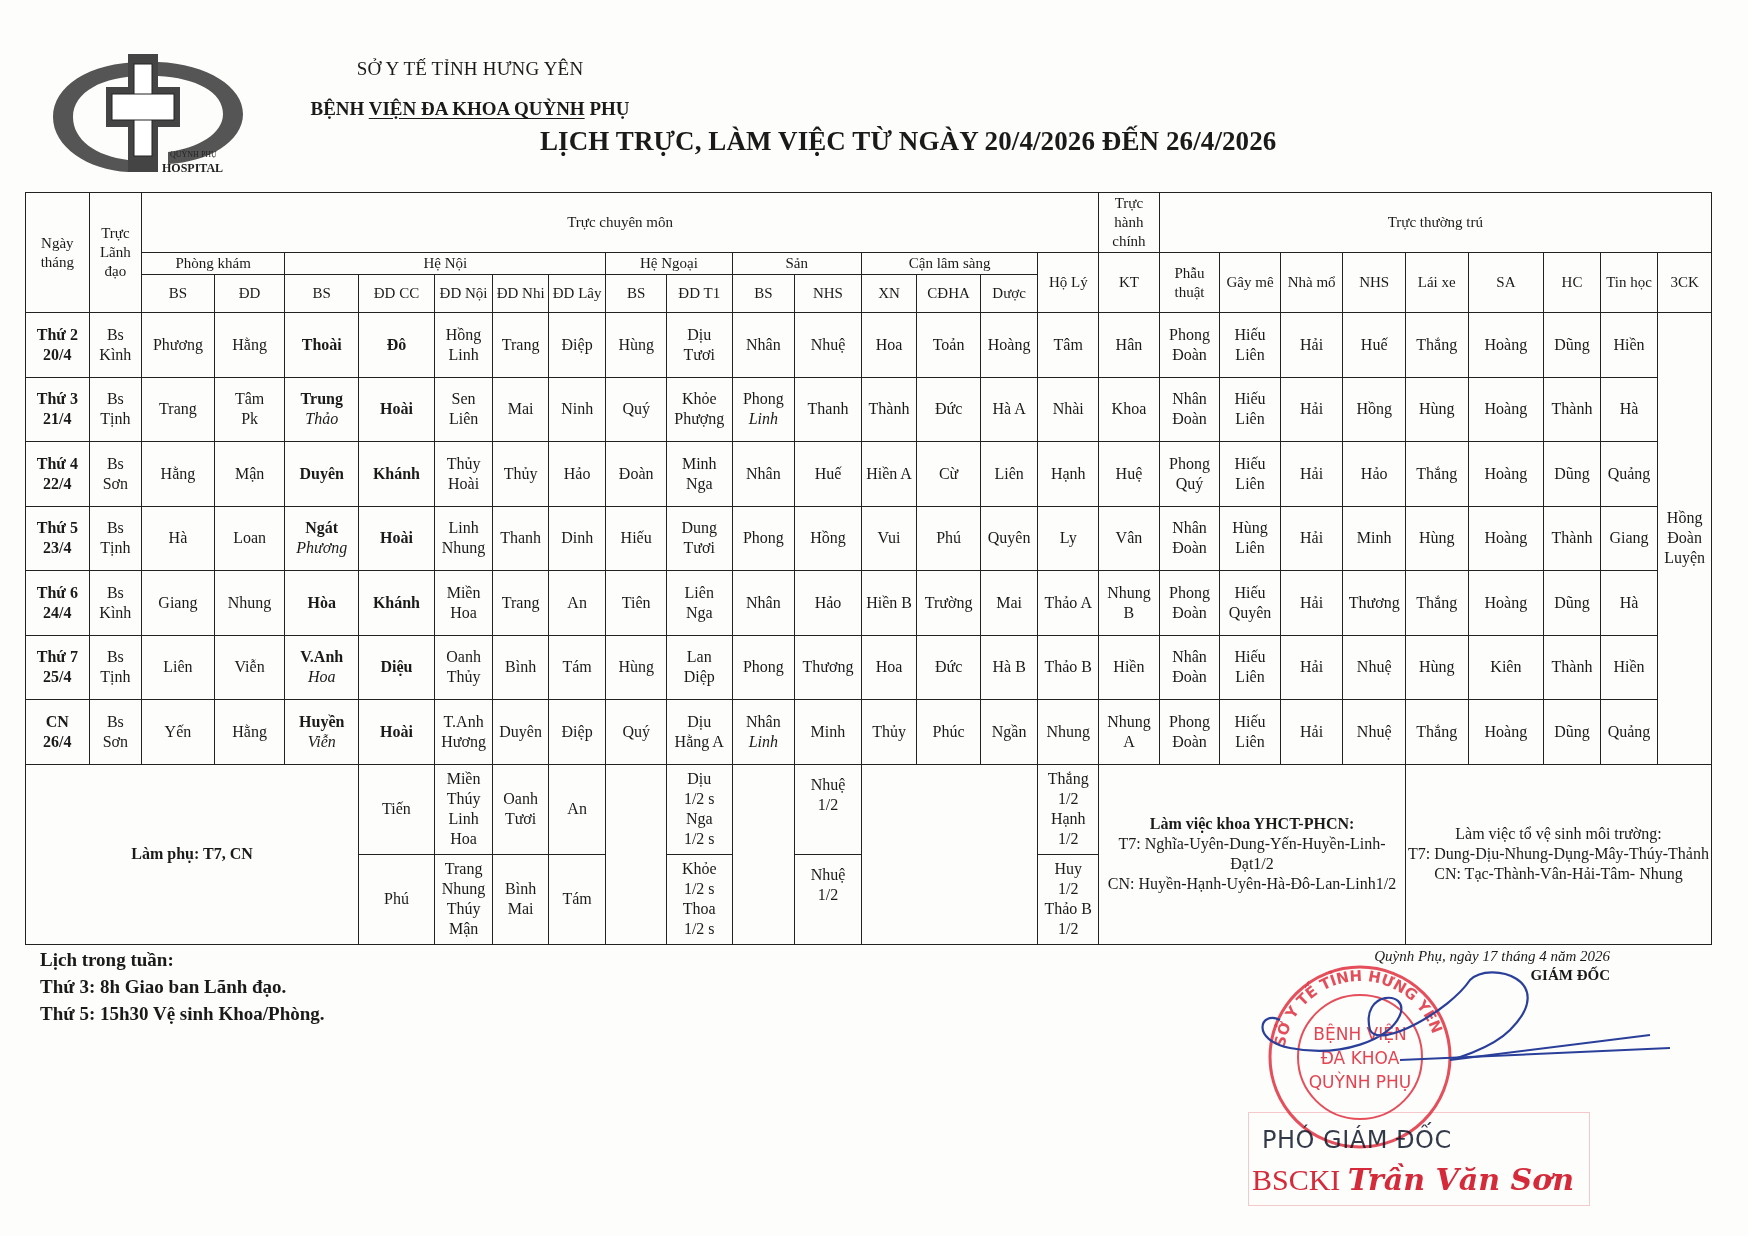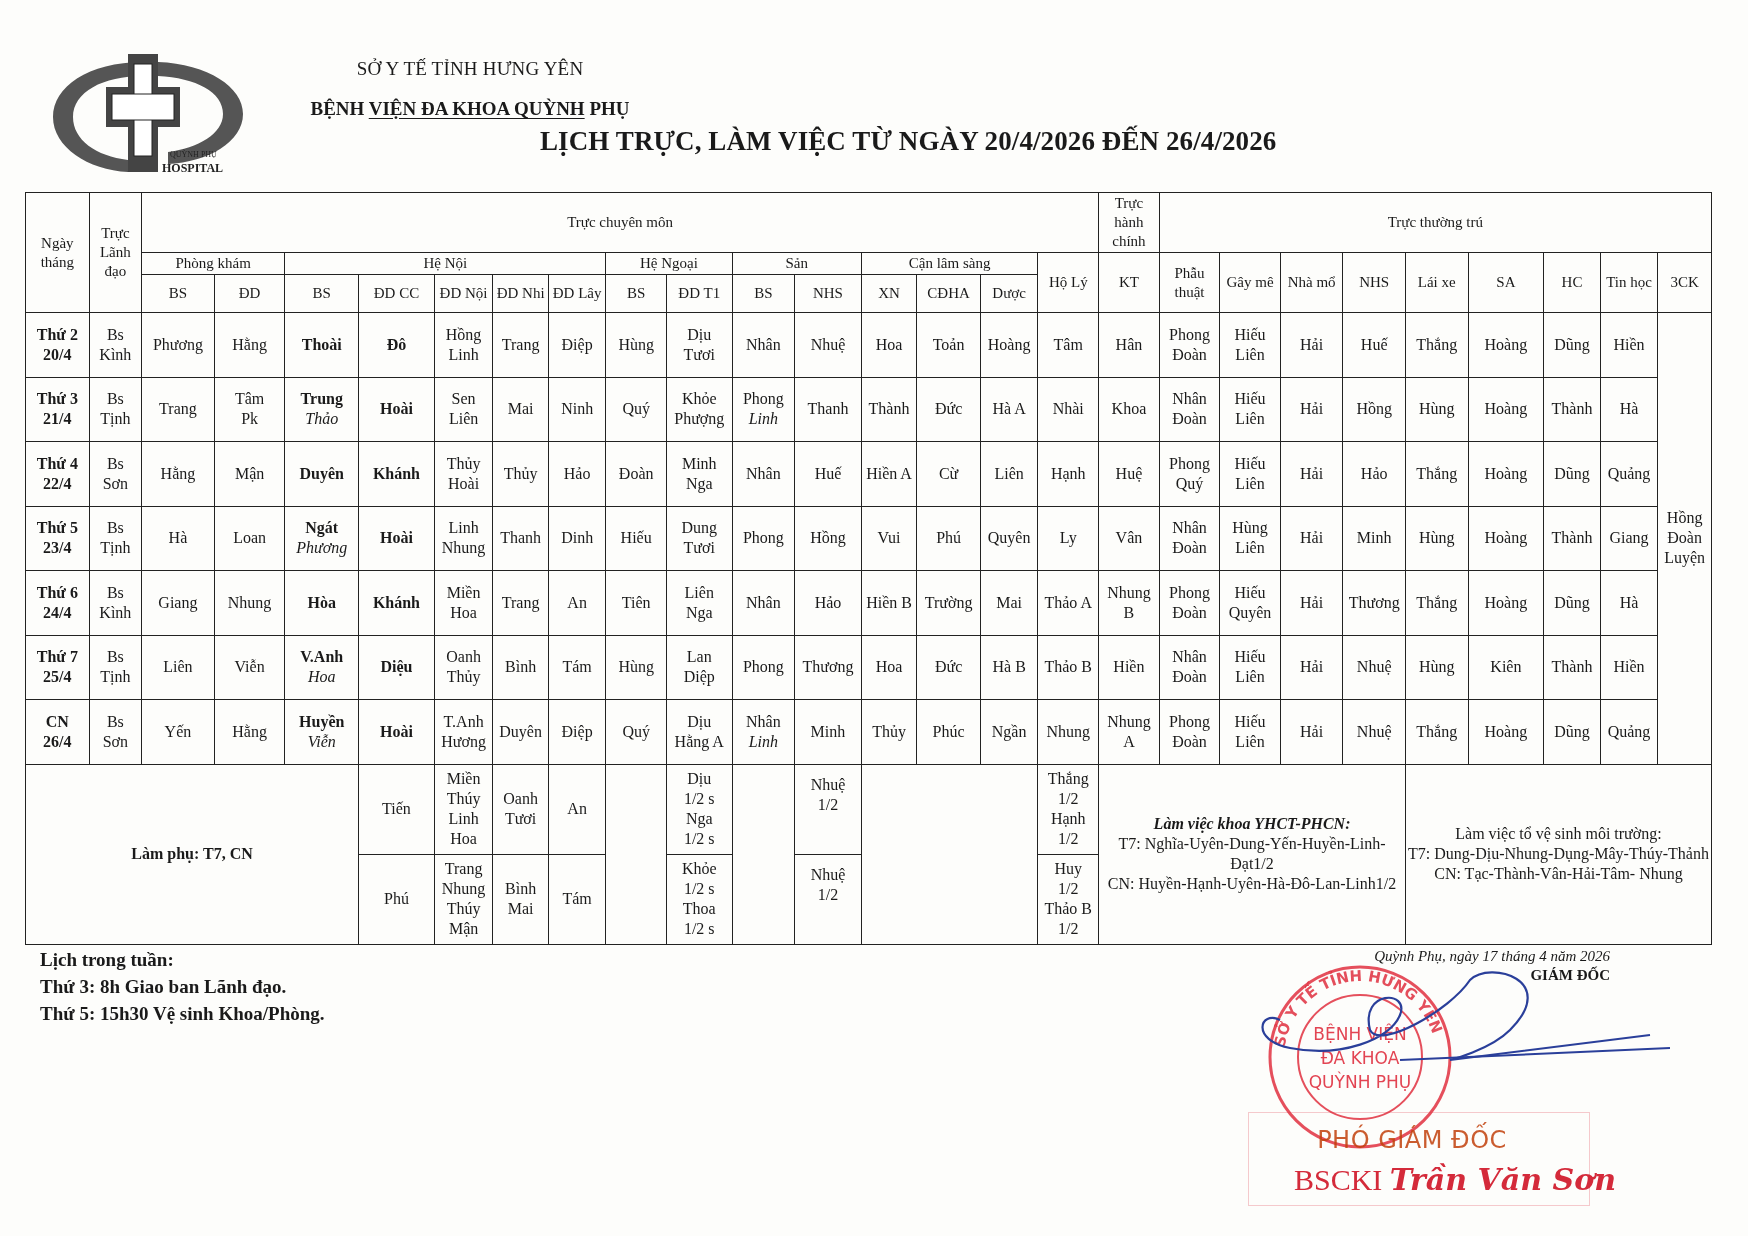--- a/index.html
+++ b/index.html
@@ -24,31 +24,31 @@
   table.sched th { font-weight: normal; font-size: 15px; line-height: 19px; }
   .b { font-weight: bold; }
   .i { font-style: italic; }
   .cell-line { display: block; }
   tr.h1 { height: 60px; }
   tr.h2 { height: 22px; }
   tr.h3 { height: 38px; }
   tr.day { height: 64.5px; }
   tr.extra { height: 90px; }
   td.box { font-size: 15.5px; line-height: 21px; }
-  td.box .hd { font-weight: bold; font-style: italic; }
+  td.box .hd { font-weight: bold; }
 
   .notes { position: absolute; left: 40px; top: 946px; font-size: 19px; font-weight: bold; line-height: 27px; }
   .sign { position: absolute; left: 1250px; top: 948px; width: 360px; text-align: right; }
   .sign .place { font-style: italic; font-size: 15px; }
   .sign .role { font-weight: bold; font-size: 15px; margin-top: 2px; }
   .stamp { position: absolute; left: 1265px; top: 962px; width: 190px; height: 190px; }
   .sig { position: absolute; left: 1250px; top: 970px; width: 420px; height: 110px; }
-  .deputy { position: absolute; left: 1262px; top: 1126px; width: 300px; text-align: center;
-    color: #c2410c; font-family: "DejaVu Sans", sans-serif; font-size: 24px; letter-spacing: 0.5px; opacity: 0.85; }
-  .name { position: absolute; left: 1252px; top: 1162px; color: #d42a3a; font-size: 30px; white-space: nowrap; margin-left: 42px; }
+  .deputy { position: absolute; left: 1262px; top: 1126px; width: 300px; 
+    color: #0f172a; font-family: "DejaVu Sans", sans-serif; font-size: 24px; letter-spacing: 0.5px; opacity: 0.85; }
+  .name { position: absolute; left: 1252px; top: 1162px; color: #d42a3a; font-size: 30px; white-space: nowrap; }
   .name .bs { font-weight: normal; }
   .name .cursive { font-style: italic; font-weight: bold; font-family: "DejaVu Serif", serif; font-size: 30px; }
   .namebox { position: absolute; left: 1248px; top: 1112px; width: 340px; height: 92px;
     border: 1px solid rgba(224,48,64,0.25); }
 </style>
 </head>
 <body>
 
 <svg class="logo" viewBox="0 0 200 126">
   <path d="M95 10 C40 10 5 35 5 65 C5 95 40 118 80 120 L80 108 C48 104 25 88 25 65 C25 40 55 24 95 24 Z" fill="#555"></path>

